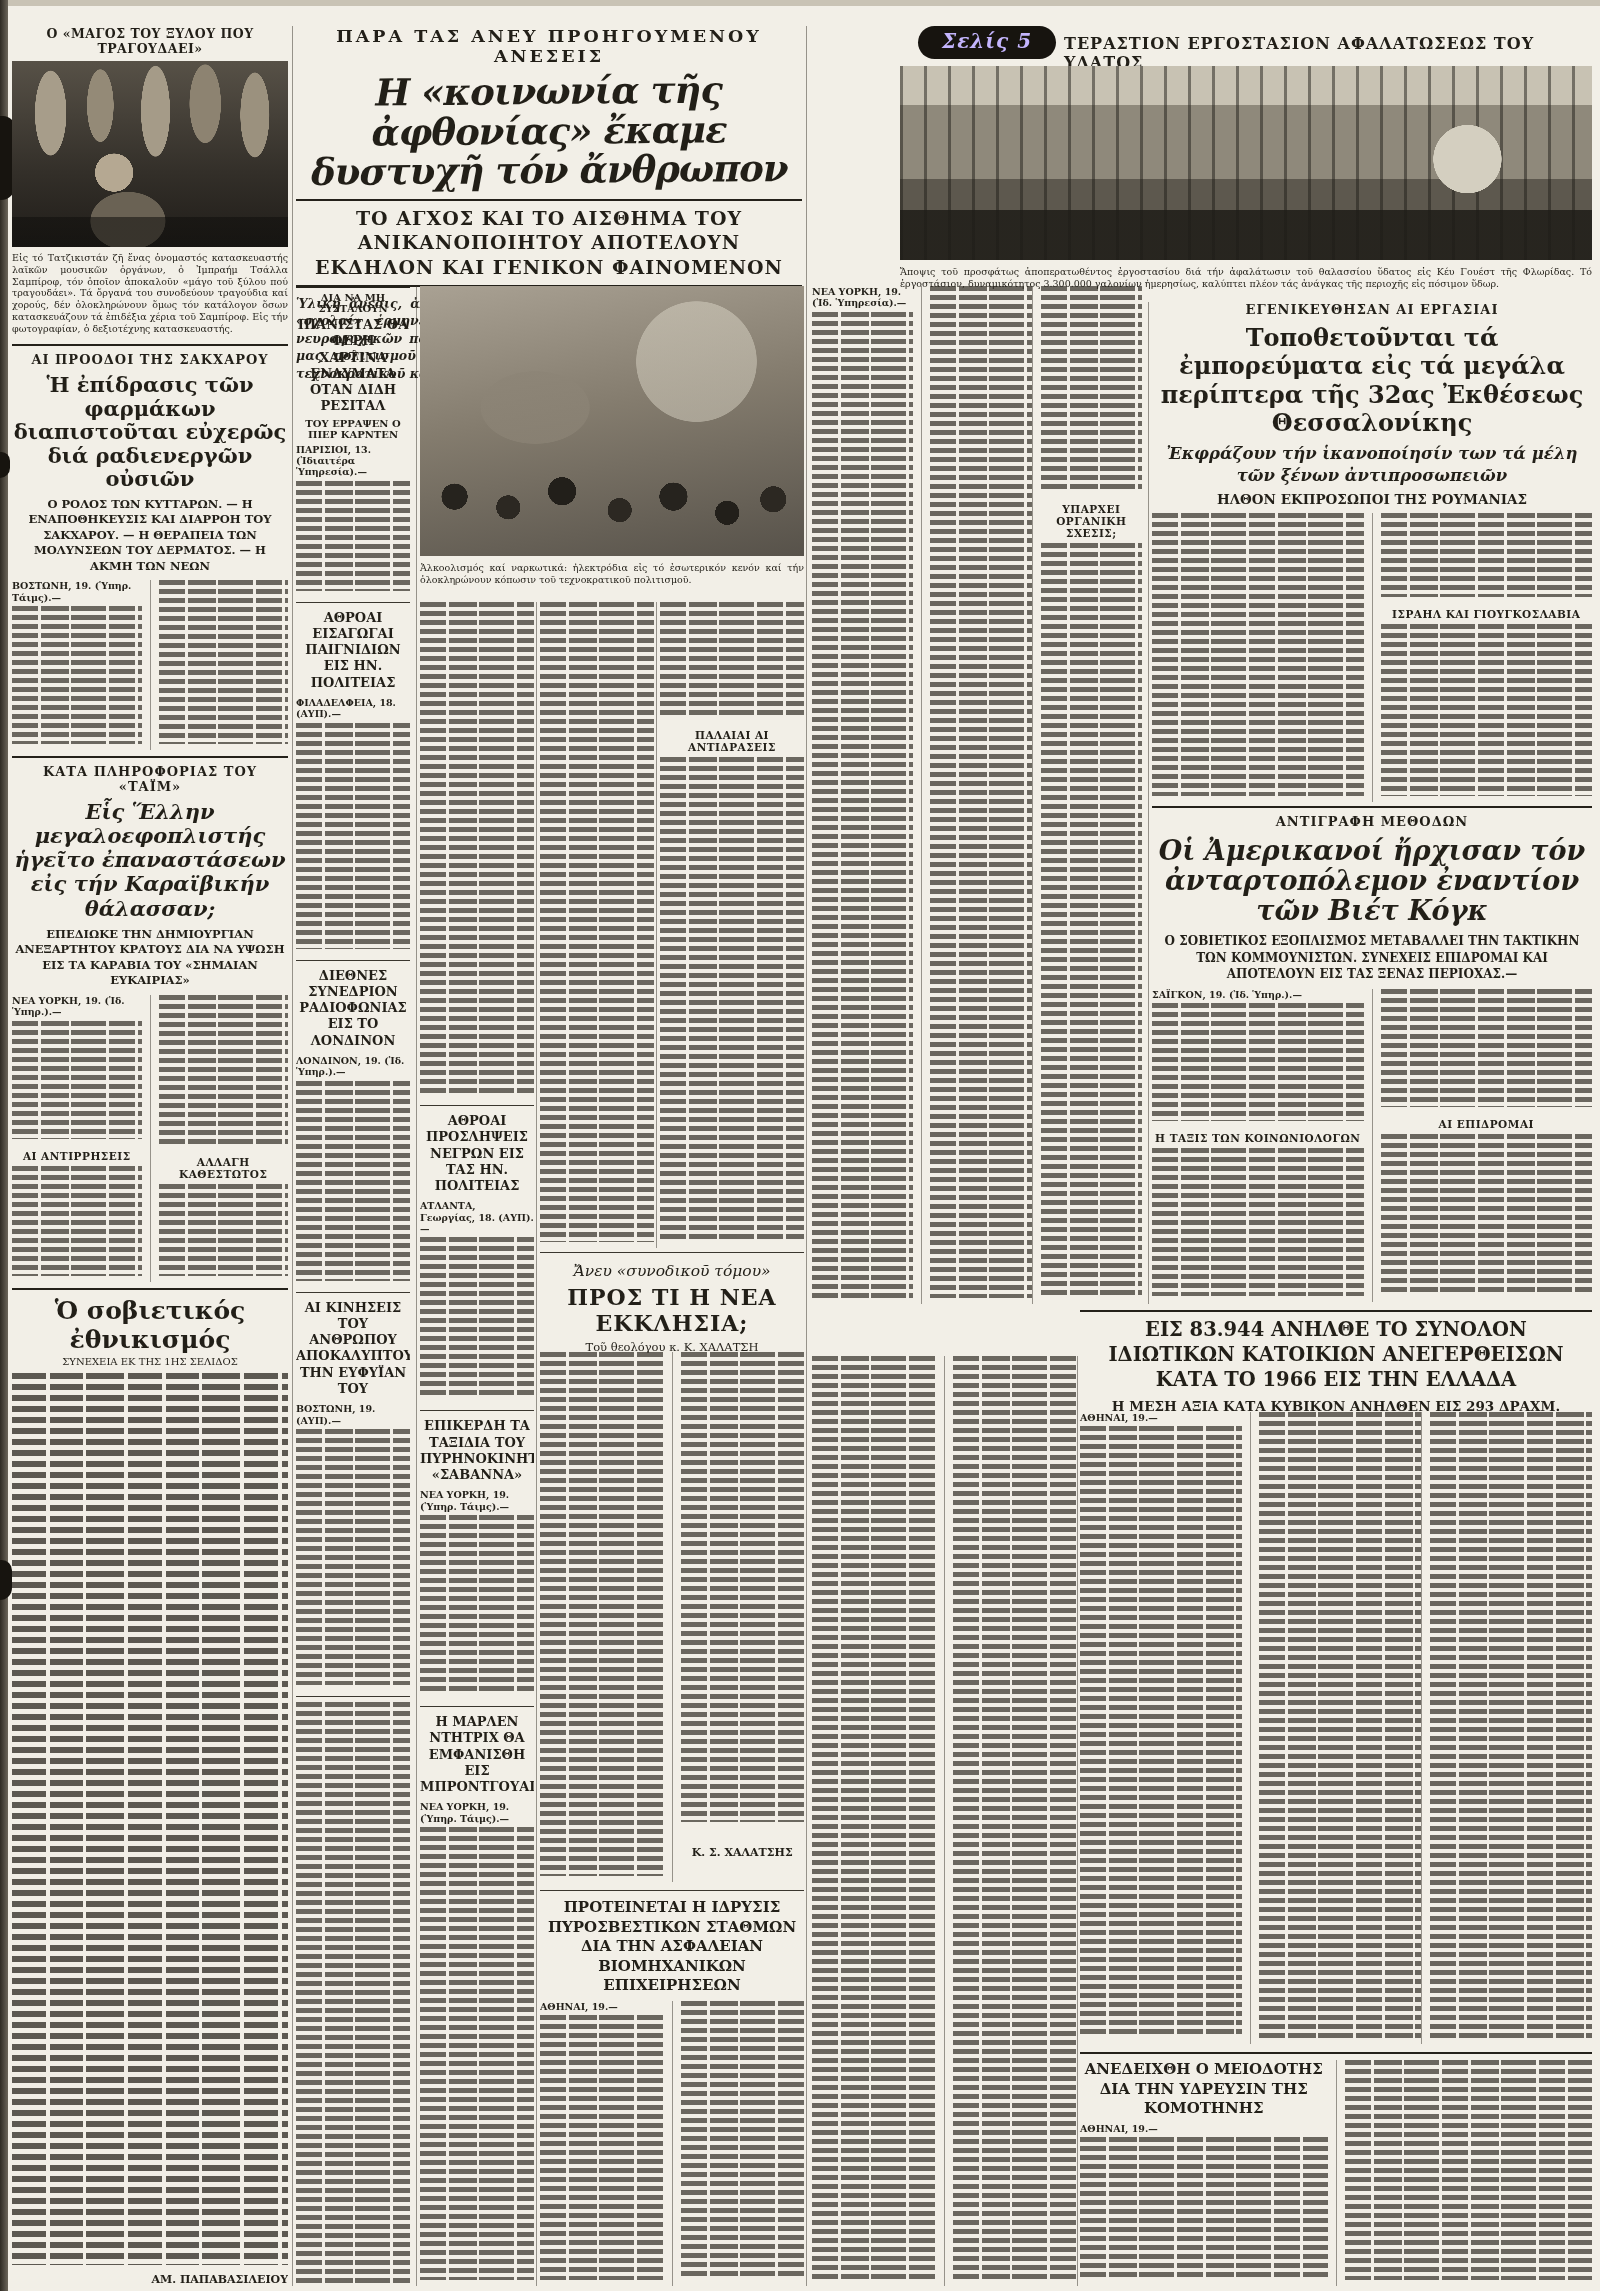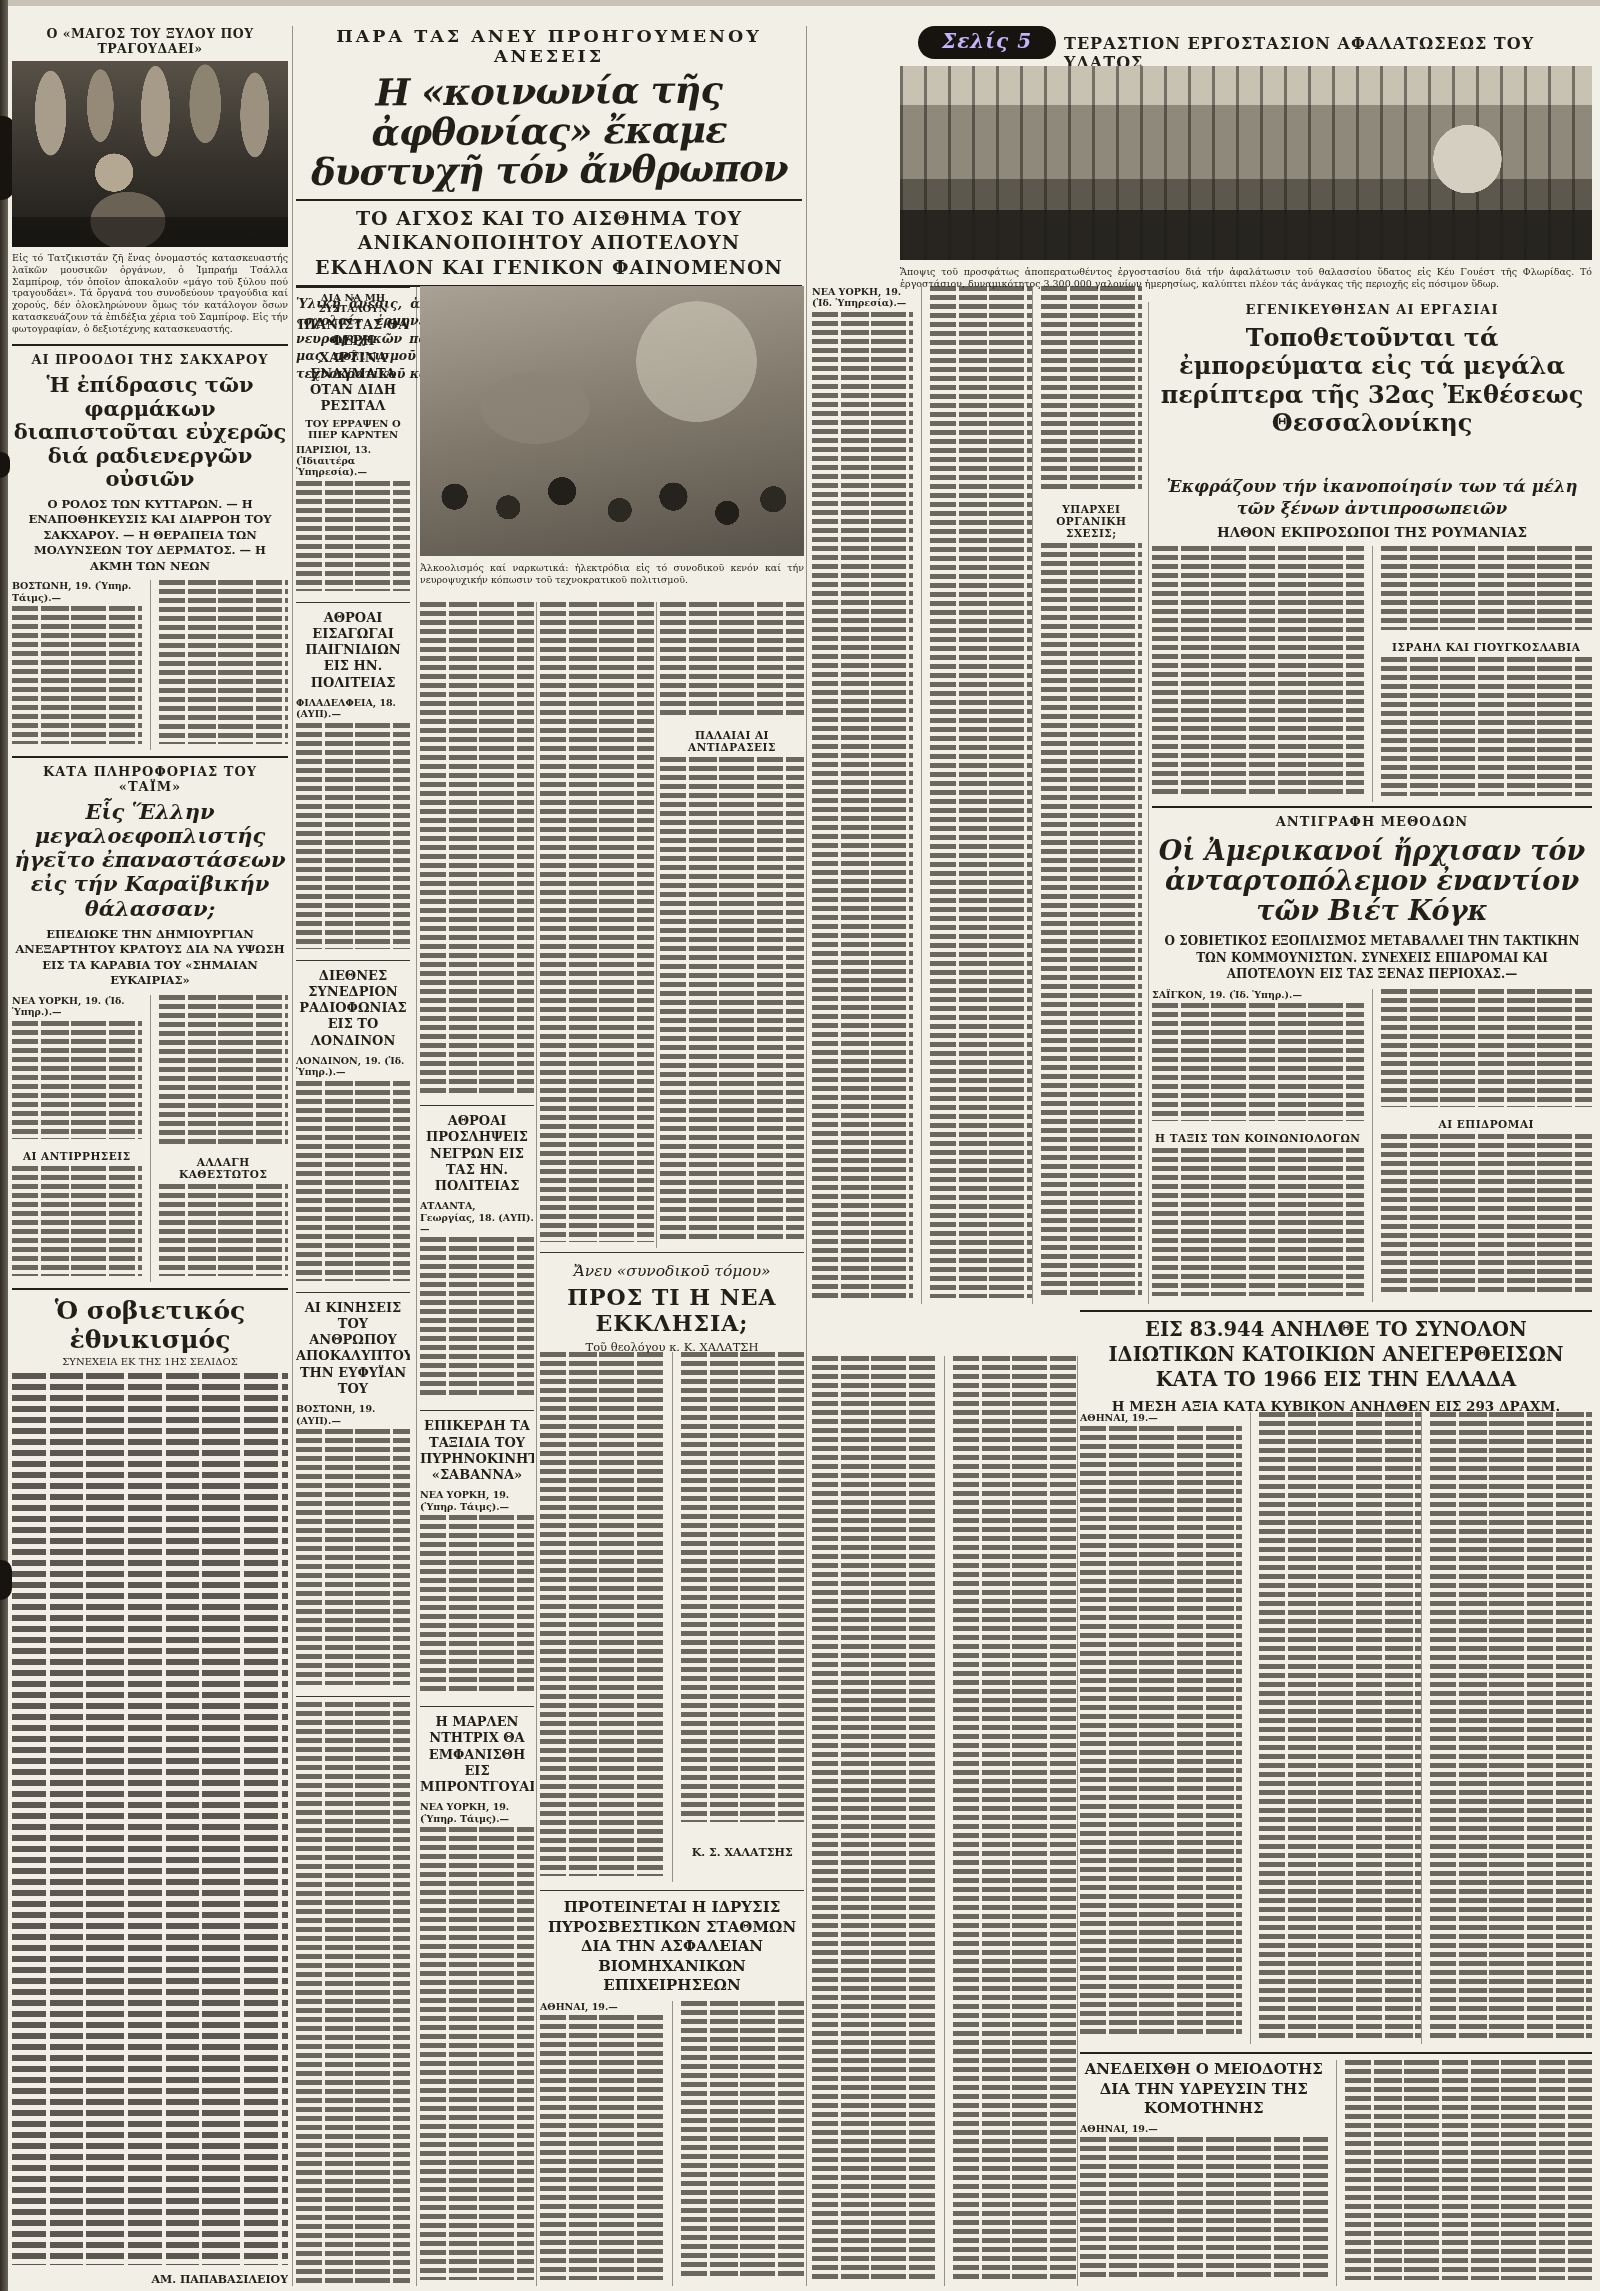--- a/index.html
+++ b/index.html
@@ -96,21 +96,21 @@
   .p-h{font-size:13px;font-weight:bold;text-align:center;line-height:1.25;margin:3px 0;}
   .p-s{font-size:10px;font-weight:bold;text-align:center;margin-bottom:4px;}
 
   .essay-pre{font-size:15.5px;font-style:italic;text-align:center;}
   .essay-title{font-size:22px;font-weight:bold;text-align:center;letter-spacing:1px;margin:4px 0;}
   .essay-by{font-size:11.5px;text-align:center;margin-bottom:4px;}
 
   .h-fire{font-size:15px;font-weight:bold;text-align:center;line-height:1.3;margin-bottom:5px;}
 
   .h-fair{font-size:24px;font-weight:bold;text-align:center;line-height:1.18;margin:3px 0 6px;}
-  .deck-fair{font-size:16.5px;font-weight:bold;font-style:italic;text-align:center;line-height:1.3;margin-bottom:5px;margin-top:33px;}
+  .deck-fair{font-size:16.5px;font-weight:bold;font-style:italic;text-align:center;line-height:1.3;margin-bottom:5px;}
   .sub-fair{font-size:13.5px;font-weight:bold;text-align:center;margin-bottom:6px;}
   .h-viet{font-size:27px;font-weight:bold;font-style:italic;text-align:center;line-height:1.12;margin:3px 0 6px;}
   .deck-viet{font-size:12px;font-weight:bold;text-align:center;line-height:1.4;margin-bottom:6px;}
   .h-house{font-size:19.5px;font-weight:bold;text-align:center;line-height:1.28;padding-top:6px;}
   .deck-house{font-size:13.5px;font-weight:bold;text-align:center;margin-top:5px;}
   .h-komo{font-size:15px;font-weight:bold;text-align:center;line-height:1.3;margin-bottom:4px;}
 </style>
 </head>
 <body>
 
@@ -197,21 +197,21 @@
     <div class="gt" style="height:200px;"></div>
     <div class="hr1s"></div>
     <div class="sh">ΑΙ ΚΙΝΗΣΕΙΣ ΤΟΥ ΑΝΘΡΩΠΟΥ ΑΠΟΚΑΛΥΠΤΟΥΝ ΤΗΝ ΕΥΦΥΪΑΝ ΤΟΥ</div>
     <div class="dl">ΒΟΣΤΩΝΗ, 19. (ΑΥΠ).—</div>
     <div class="gt" style="height:256px;"></div>
     <div class="hr1s"></div>
     <div class="gt grow"></div>
   </div>
 
   <div class="abs photo crowd-photo" style="left:420px;top:286px;"></div>
-  <div class="abs cap" style="left:420px;top:562px;width:384px;">Ἀλκοολισμός καί ναρκωτικά: ἠλεκτρόδια εἰς τό συνοδικοῦ κενόν καί τήν νευροψυχικήν κόπωσιν τοῦ τεχνοκρατικοῦ πολιτισμοῦ.</div>
+  <div class="abs cap" style="left:420px;top:562px;width:384px;">Ἀλκοολισμός καί ναρκωτικά: ἠλεκτρόδια εἰς τό ἐσωτερικόν κενόν καί τήν ὁλοκληρώνουν κόπωσιν τοῦ τεχνοκρατικοῦ πολιτισμοῦ.</div>
 
   <div class="abs flexcol" style="left:420px;top:602px;width:114px;height:1684px;">
     <div class="gt" style="height:492px;"></div>
     <div class="hr1s"></div>
     <div class="sh">ΑΘΡΟΑΙ ΠΡΟΣΛΗΨΕΙΣ ΝΕΓΡΩΝ ΕΙΣ ΤΑΣ ΗΝ. ΠΟΛΙΤΕΙΑΣ</div>
     <div class="dl">ΑΤΛΑΝΤΑ, Γεωργίας, 18. (ΑΥΠ).—</div>
     <div class="gt" style="height:162px;"></div>
     <div class="hr1s"></div>
     <div class="sh">ΕΠΙΚΕΡΔΗ ΤΑ ΤΑΞΙΔΙΑ ΤΟΥ ΠΥΡΗΝΟΚΙΝΗΤΟΥ «ΣΑΒΑΝΝΑ»</div>
     <div class="dl">ΝΕΑ ΥΟΡΚΗ, 19. (Ὑπηρ. Τάιμς).—</div>

